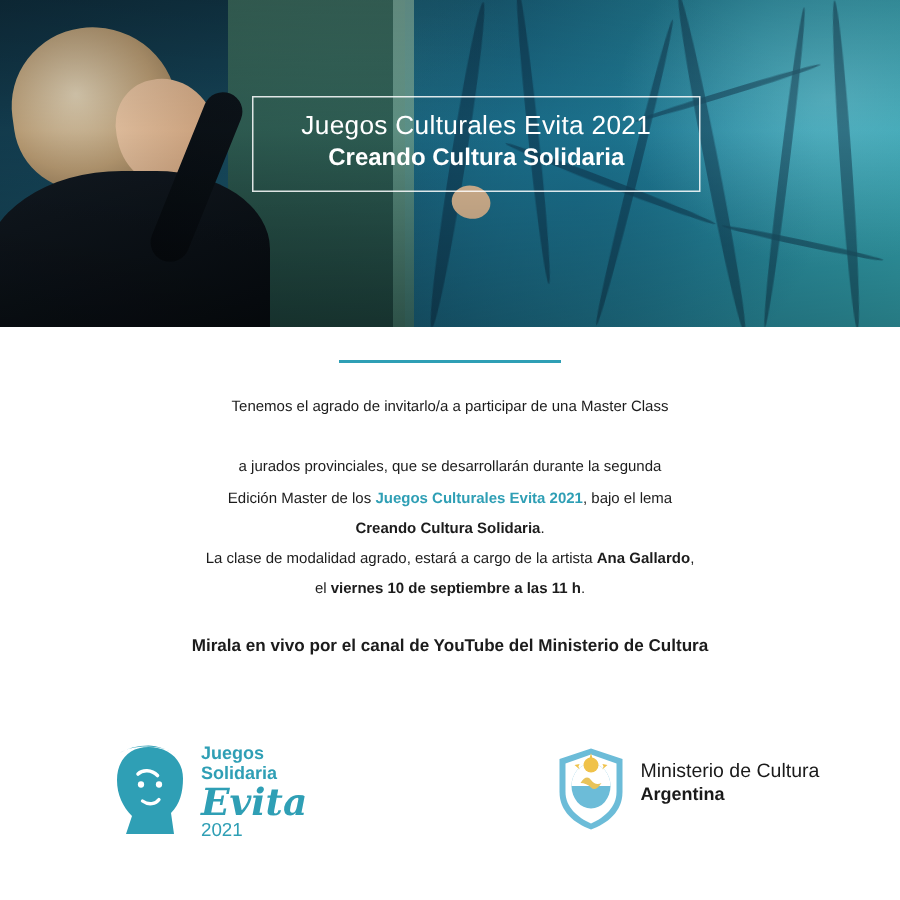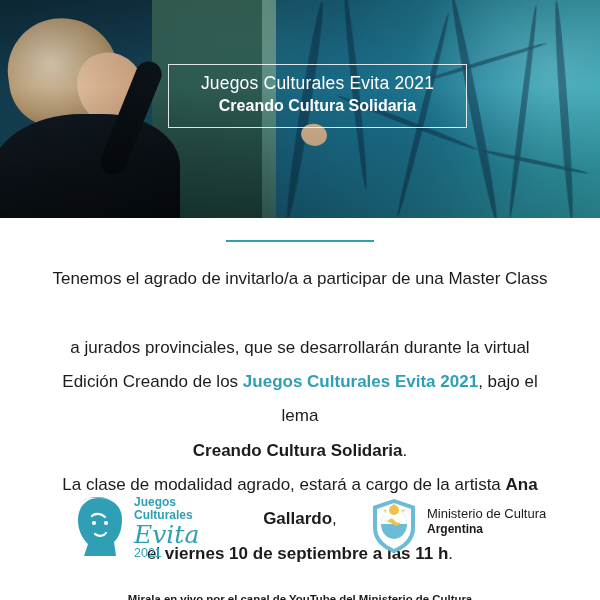--- a/index.html
+++ b/index.html
@@ -164,21 +164,21 @@
     text-align: center;
   }
   .divider {
     width: 148px;
     height: 2px;
     background: #2f9fb5;
     margin: 0 auto 20px;
   }
   .para {
     color: #1c1c1c;
-    font-size: 17px;
+    font-size: 10px;
     line-height: 2.02;
     padding: 0 52px;
     margin: 0;
   }
   .accent {
     color: #2f9fb5;
     font-weight: 600;
   }
   .bold {
     font-weight: 700;
@@ -214,21 +214,21 @@
     position: absolute;
     left: 64px; top: 4px;
     color: #2f9fb5;
     text-align: left;
     line-height: 1.05;
   }
   .evita-juegos { font-size: 12px; font-weight: 700; }
   .evita-cult  { font-size: 12px; font-weight: 700; }
   .evita-big {
     font-size: 25px;
-    font-weight: 400;
+    font-weight: 700;
     font-style: italic;
     font-family: "DejaVu Serif", serif;
     margin-top: 1px;
   }
   .evita-year { font-size: 12.5px; font-weight: 400; margin-top: -1px; }
 
   .logo-min {
     position: absolute;
     left: 371px;
     top: 6px;
@@ -285,22 +285,22 @@
       <div class="title-line2">Creando Cultura Solidaria</div>
     </div>
   </div>
 
   <div class="body-area">
     <div class="divider"></div>
 
     <p class="para">
       <span>Tenemos el agrado de invitarlo/a a participar de una Master Class</span><br>
       <br>
-      <span>a jurados provinciales, que se desarrollarán durante la virtual</span><br>
-      <span>Edición Creando de los </span><span class="accent">Juegos Culturales Evita 2021</span><span>, bajo el lema</span><br>
+      <span>a jurados provinciales, que se desarrollarán durante la segunda</span><br>
+      <span>Edición Master de los </span><span class="accent">Juegos Culturales Evita 2021</span><span>, bajo el lema</span><br>
       <span class="bold">Creando Cultura Solidaria</span><span>.</span><br>
       <span>La clase de modalidad agrado, estará a cargo de la artista </span><span class="bold">Ana Gallardo</span><span>,</span><br>
       <span>el </span><span class="bold">viernes 10 de septiembre a las 11 h</span><span>.</span>
     </p>
 
     <div class="note">Mirala en vivo por el canal de YouTube del Ministerio de Cultura</div>
   </div>
 
   <div class="footer">
 
@@ -308,21 +308,21 @@
       <svg class="evita-face" viewBox="0 0 58 62">
         <path d="M29 2 C16 2 8 11 8 24 C8 34 12 42 18 48 L14 60 L46 60 L44 46 C50 40 52 32 52 23 C52 10 42 2 29 2 Z" fill="#2f9fb5"></path>
         <path d="M22 20 C25 17 31 17 35 21" stroke="#ffffff" stroke-width="2.4" fill="none" stroke-linecap="round"></path>
         <circle cx="24" cy="27" r="2.1" fill="#ffffff"></circle>
         <circle cx="36" cy="27" r="2.1" fill="#ffffff"></circle>
         <path d="M25 38 C29 41 34 40 36 37" stroke="#ffffff" stroke-width="2.2" fill="none" stroke-linecap="round"></path>
         <path d="M10 6 C18 0 40 0 48 8 C44 4 34 1 29 1 C22 1 14 3 10 6 Z" fill="#2f9fb5"></path>
       </svg>
       <div class="evita-text">
         <div class="evita-juegos">Juegos</div>
-        <div class="evita-cult">Culturales</div>
+        <div class="evita-cult">Solidaria</div>
         <div class="evita-big">Evita</div>
         <div class="evita-year">2021</div>
       </div>
     </div>
 
     <div class="logo-min">
       <svg class="shield" viewBox="0 0 46 56">
         <path d="M23 1 L44 8 V30 C44 43 34 51 23 55 C12 51 2 43 2 30 V8 Z" fill="#6cbcd8"></path>
         <path d="M23 5 L40 11 V30 C40 40 32 47 23 51 C14 47 6 40 6 30 V11 Z" fill="#ffffff"></path>
         <ellipse cx="23" cy="26" rx="13" ry="15" fill="#6cbcd8"></ellipse>

